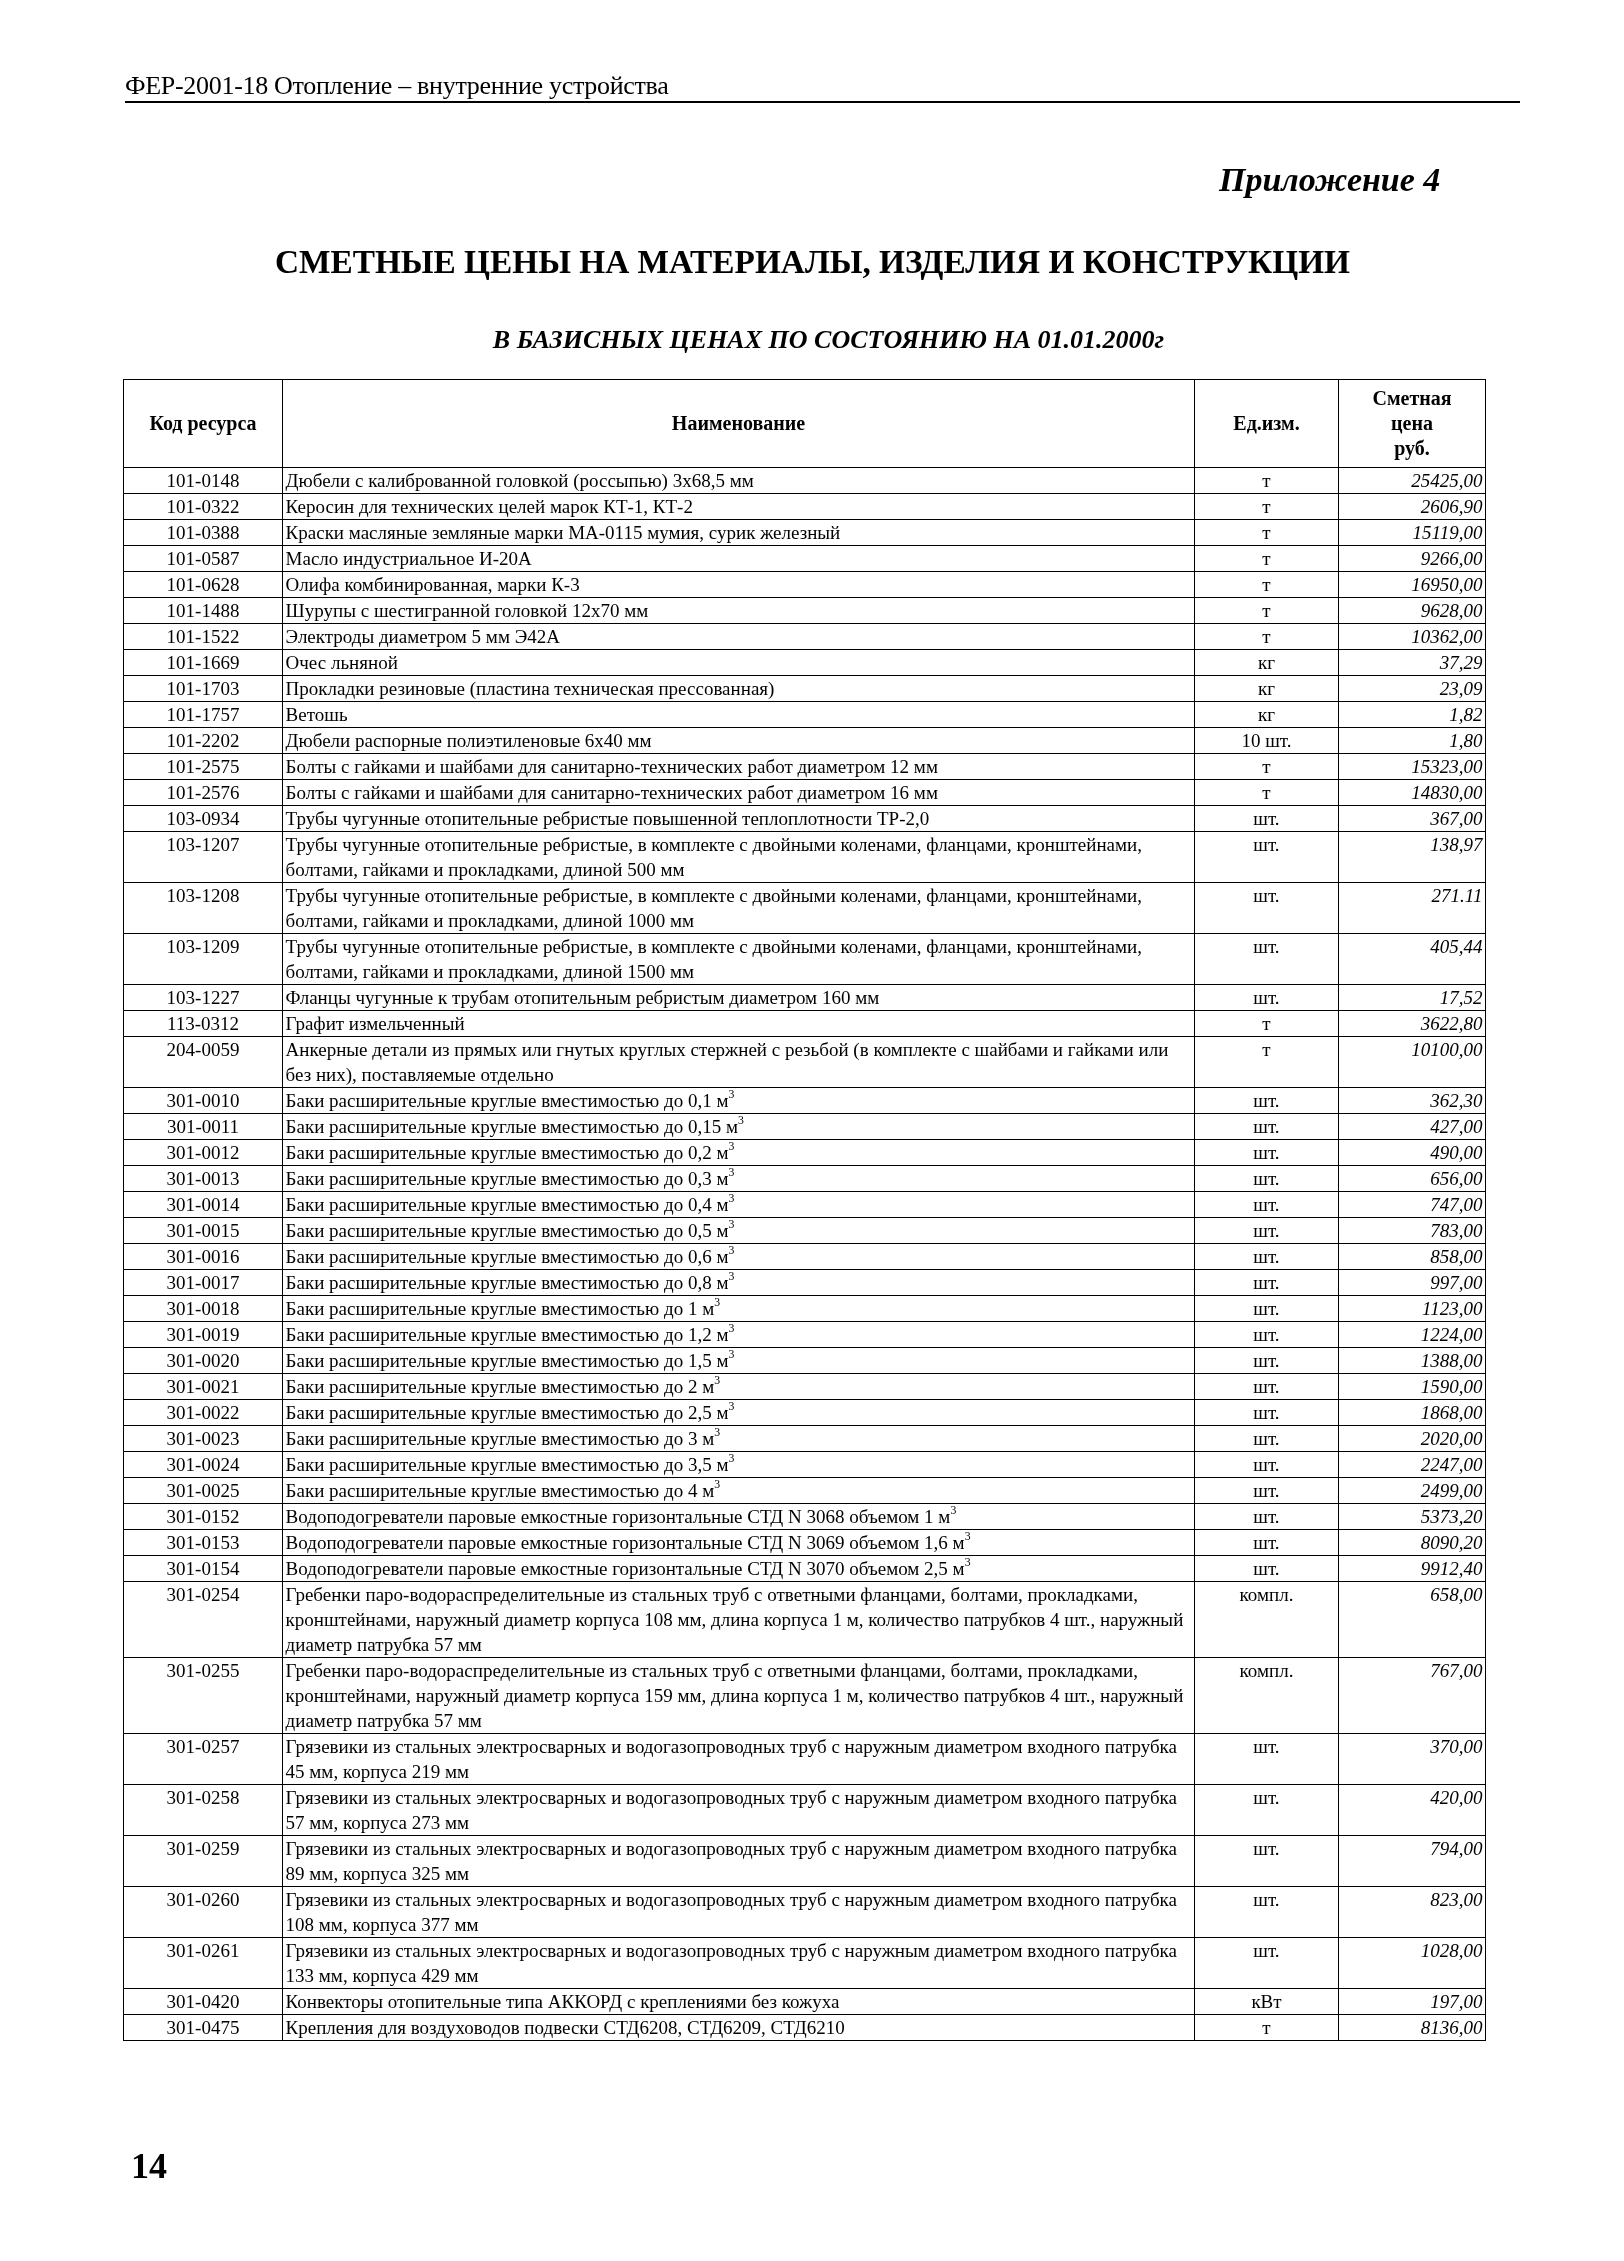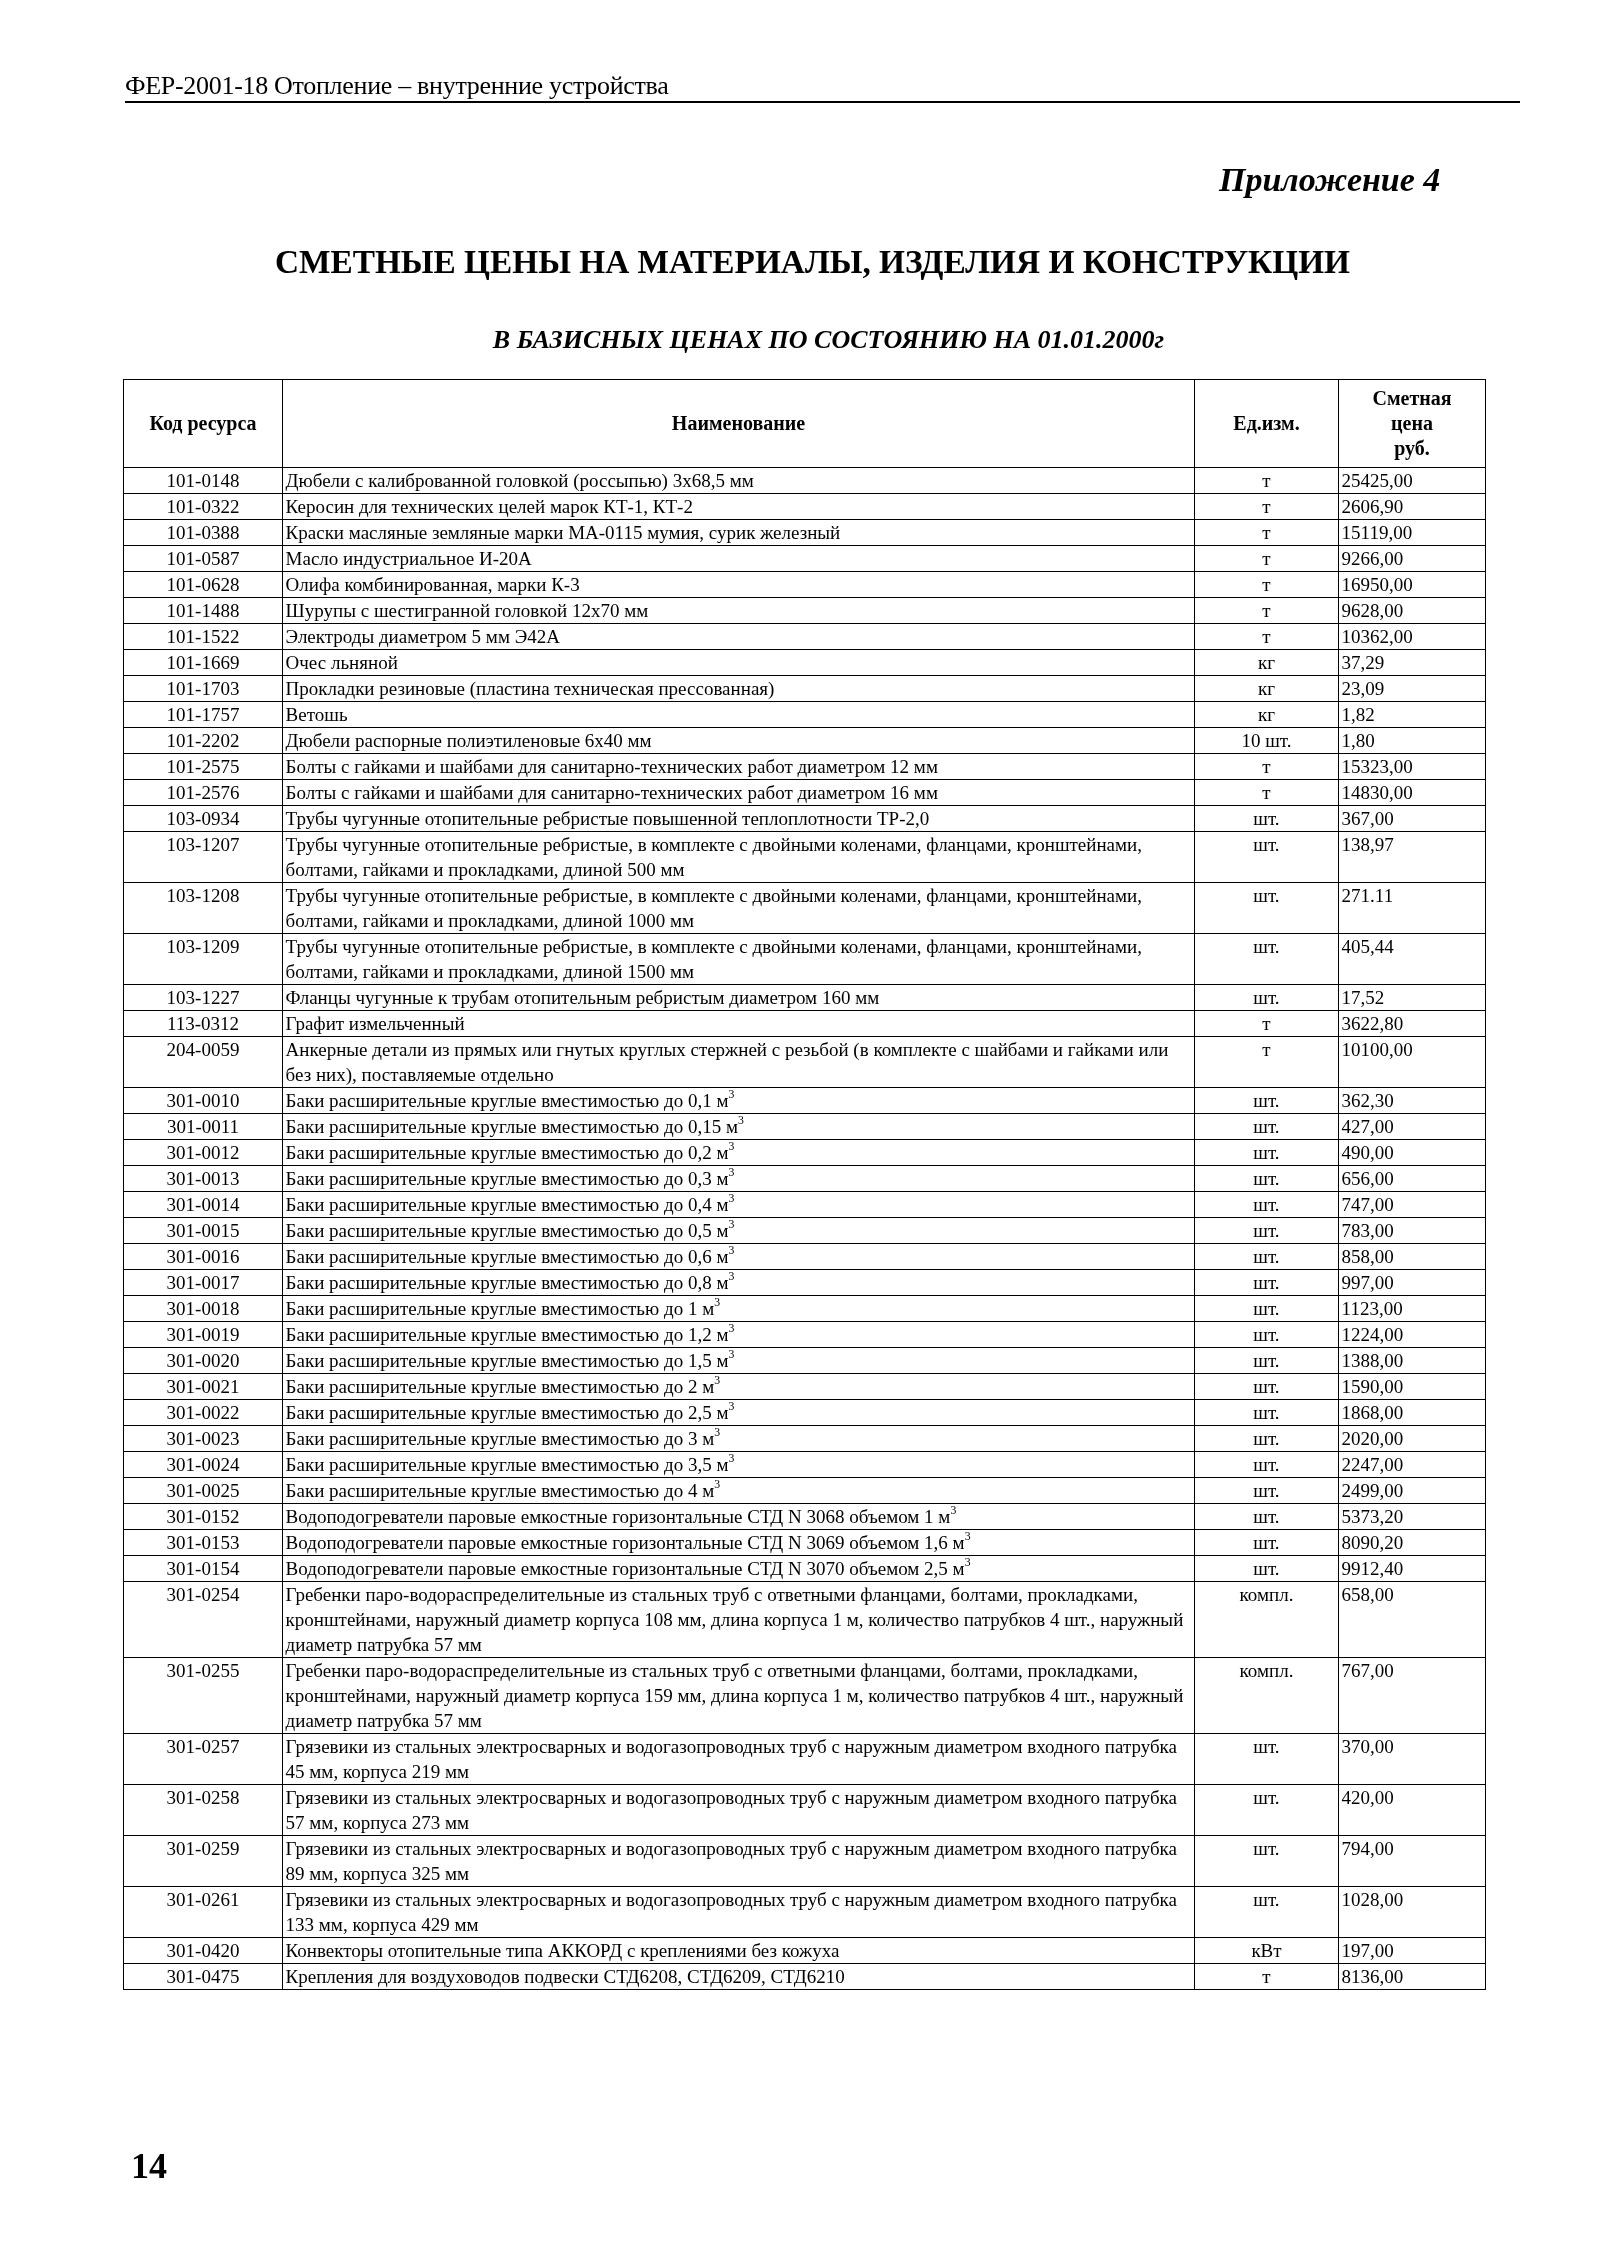--- a/index.html
+++ b/index.html
@@ -17,21 +17,21 @@
          border-collapse: collapse; table-layout: fixed; font-size: 19px; }
   table.prices td, table.prices th { border: 1.6px solid #000; padding: 0 2.6px; vertical-align: top;
          line-height: 25px; overflow: hidden; }
   table.prices th { font-weight: bold; vertical-align: middle; height: 87px; font-size: 20px; }
   th.c-price { font-weight: normal; line-height: 23.6px; }
   th.c-unit { font-weight: normal; }
   col.w-code { width: 159px; } col.w-name { width: 912px; } col.w-unit { width: 144px; } col.w-price { width: 147px; }
   td.code { text-align: center; }
   td.name { text-align: left; padding-left: 2.6px; }
   td.unit { text-align: center; }
-  td.price { text-align: left; padding-right: 3.9px; }
+  td.price { text-align: right; padding-right: 3.9px; font-style: italic; }
   tr.l1 td { height: 25px; } tr.l2 td { height: 50px; } tr.l3 td { height: 75px; }
   sup { font-size: 11.8px; line-height: 0; vertical-align: 9.2px; }
   .page-number { position: absolute; left: 131px; top: 2145px; font-size: 36px; font-weight: bold; }
 </style>
 </head>
 <body>
 
 <div class="running-head">ФЕР-2001-18 Отопление – внутренние устройства</div>
 <div class="appendix">Приложение 4</div>
 <div class="main-title">СМЕТНЫЕ ЦЕНЫ НА МАТЕРИАЛЫ, ИЗДЕЛИЯ И КОНСТРУКЦИИ</div>
@@ -315,20 +315,26 @@
         <td class="unit">шт.</td>
         <td class="price">420,00</td>
       </tr>
       <tr class="l2">
         <td class="code">301-0259</td>
         <td class="name">Грязевики из стальных электросварных и водогазопроводных труб с наружным диаметром входного патрубка 89 мм, корпуса 325 мм</td>
         <td class="unit">шт.</td>
         <td class="price">794,00</td>
       </tr>
       <tr class="l2">
+        <td class="code">301-0260</td>
+        <td class="name">Грязевики из стальных электросварных и водогазопроводных труб с наружным диаметром входного патрубка 108 мм, корпуса 377 мм</td>
+        <td class="unit">шт.</td>
+        <td class="price">823,00</td>
+      </tr>
+      <tr class="l2">
         <td class="code">301-0261</td>
         <td class="name">Грязевики из стальных электросварных и водогазопроводных труб с наружным диаметром входного патрубка 133 мм, корпуса 429 мм</td>
         <td class="unit">шт.</td>
         <td class="price">1028,00</td>
       </tr>
       <tr class="l1">
         <td class="code">301-0420</td>
         <td class="name">Конвекторы отопительные типа АККОРД с креплениями без кожуха</td>
         <td class="unit">кВт</td>
         <td class="price">197,00</td>

